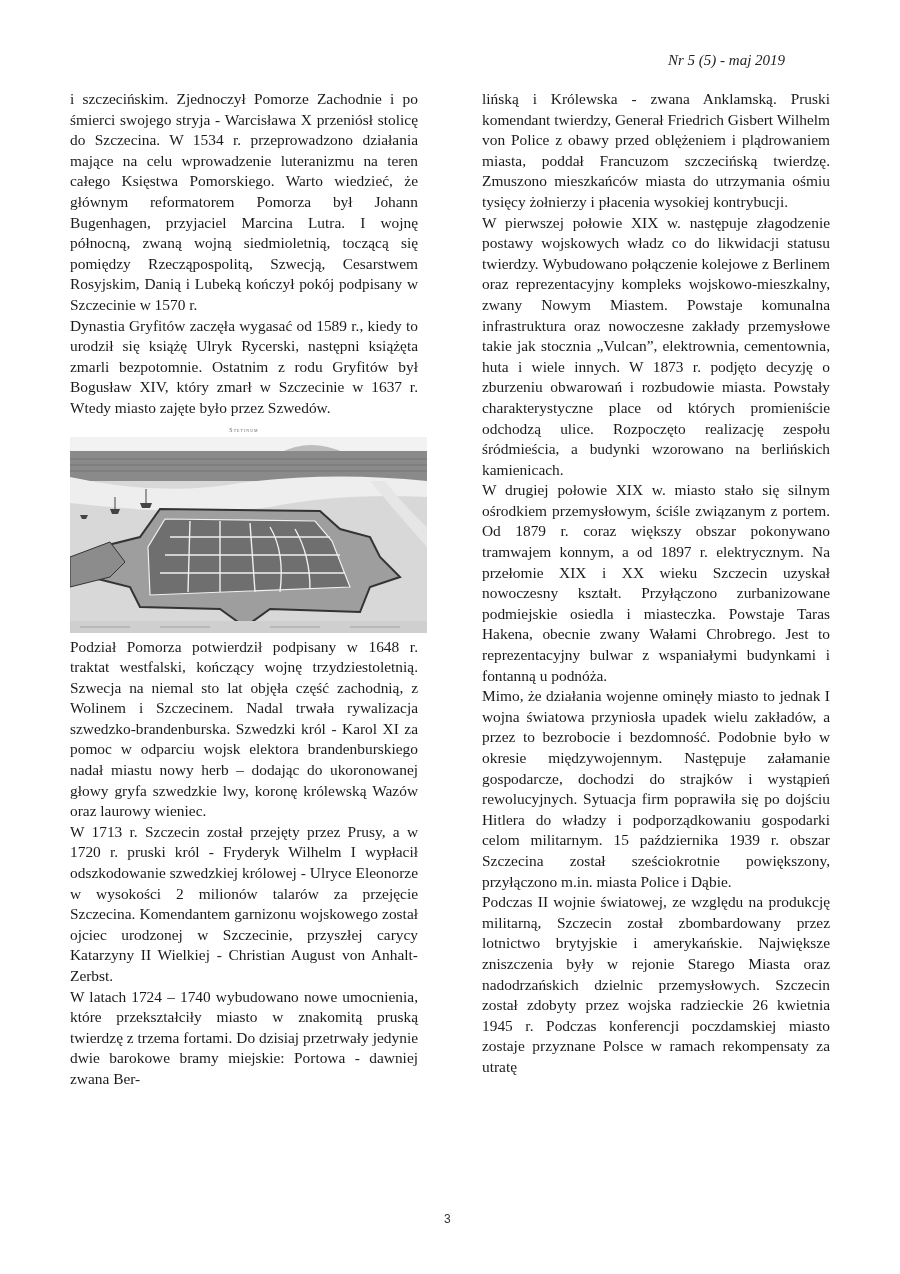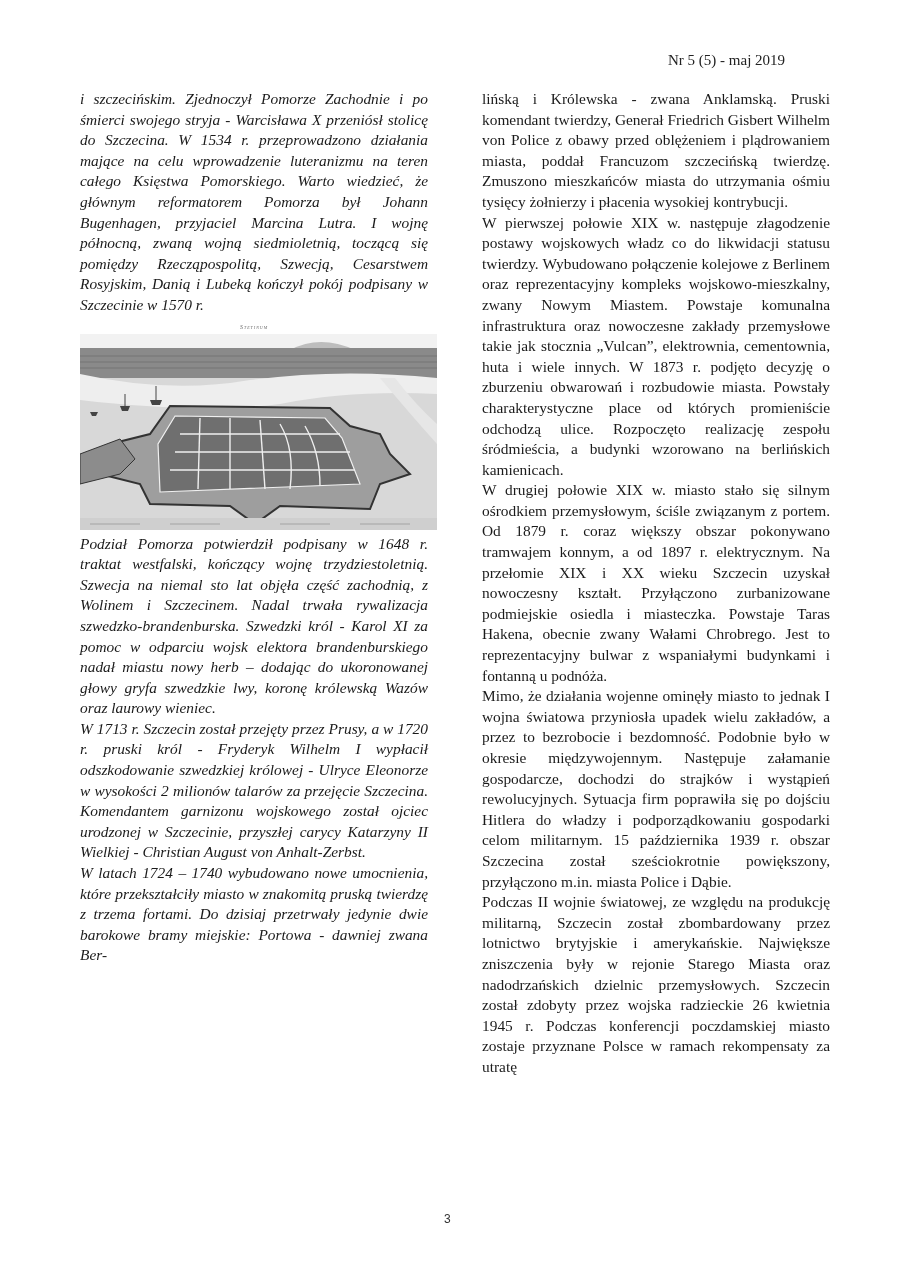--- a/index.html
+++ b/index.html
@@ -1,33 +1,34 @@
 <!DOCTYPE html>
 <html><head>
 <meta charset="utf-8">
 <style>
   html, body { margin: 0; padding: 0; background: #ffffff; }
   body { width: 900px; height: 1274px; position: relative; overflow: hidden; font-family: "Liberation Serif", serif; color: #1a1a1a; }
-  .header { position: absolute; top: 52px; left: 668px; font-size: 15px; color: #222; }
+  .header { position: absolute; top: 52px; left: 668px; font-style: italic; font-size: 15px; color: #222; }
   .col { position: absolute; top: 89px; font-size: 15.4px; line-height: 20.6px; text-align: justify; }
-  .col-left { left: 80px; width: 348px; font-style: italic; }
+  .col-left { left: 70px; width: 348px; }
   .col-right { left: 482px; width: 348px; }
   .col p { margin: 0; }
   .figure { margin: 4px 0 4px 0; width: 348px; }
   .fig-caption { font-size: 6px; text-align: center; color: #666; letter-spacing: 1px; height: 14px; line-height: 14px; font-variant: small-caps; }
   .engraving { width: 357px; height: 196px; margin-left: 0; display: block; }
   .page-num { position: absolute; top: 1212px; left: 444px; font-family: "Liberation Sans", sans-serif; font-size: 12px; color: #333; }
 </style>
 </head>
 <body>
 
 <div class="header">Nr 5 (5) - maj 2019</div>
 
 <div class="col col-left">
   <p>i szczecińskim. Zjednoczył Pomorze Zachodnie i po śmierci swojego stryja - Warcisława X przeniósł stolicę do Szczecina. W 1534 r. przeprowadzono działania mające na celu wprowadzenie luteranizmu na teren całego Księstwa Pomorskiego. Warto wiedzieć, że głównym reformatorem Pomorza był Johann Bugenhagen, przyjaciel Marcina Lutra. I wojnę północną, zwaną wojną siedmioletnią, toczącą się pomiędzy Rzecząpospolitą, Szwecją, Cesarstwem Rosyjskim, Danią i Lubeką kończył pokój podpisany w Szczecinie w 1570 r.</p>
+  <p>Dynastia Gryfitów zaczęła wygasać od 1589 r., kiedy to urodził się książę Ulryk Rycerski, następni książęta zmarli bezpotomnie. Ostatnim z rodu Gryfitów był Bogusław XIV, który zmarł w Szczecinie w 1637 r. Wtedy miasto zajęte było przez Szwedów.</p>
   <div class="figure">
     <div class="fig-caption">Stetinum</div>
     <svg class="engraving" viewBox="0 0 357 196" preserveAspectRatio="none">
       <rect x="0" y="0" width="357" height="196" fill="#d8d8d8"></rect>
 
       <rect x="0" y="0" width="357" height="16" fill="#f2f2f2"></rect>
       <path d="M210 16 Q240 0 275 16 Z" fill="#bdbdbd"></path>
       <rect x="0" y="14" width="357" height="30" fill="#8a8a8a"></rect>
 
       <path d="M0 40 Q90 60 170 46 Q260 34 357 44 L357 60 Q270 56 200 70 Q120 80 0 66 Z" fill="#eeeeee"></path>

